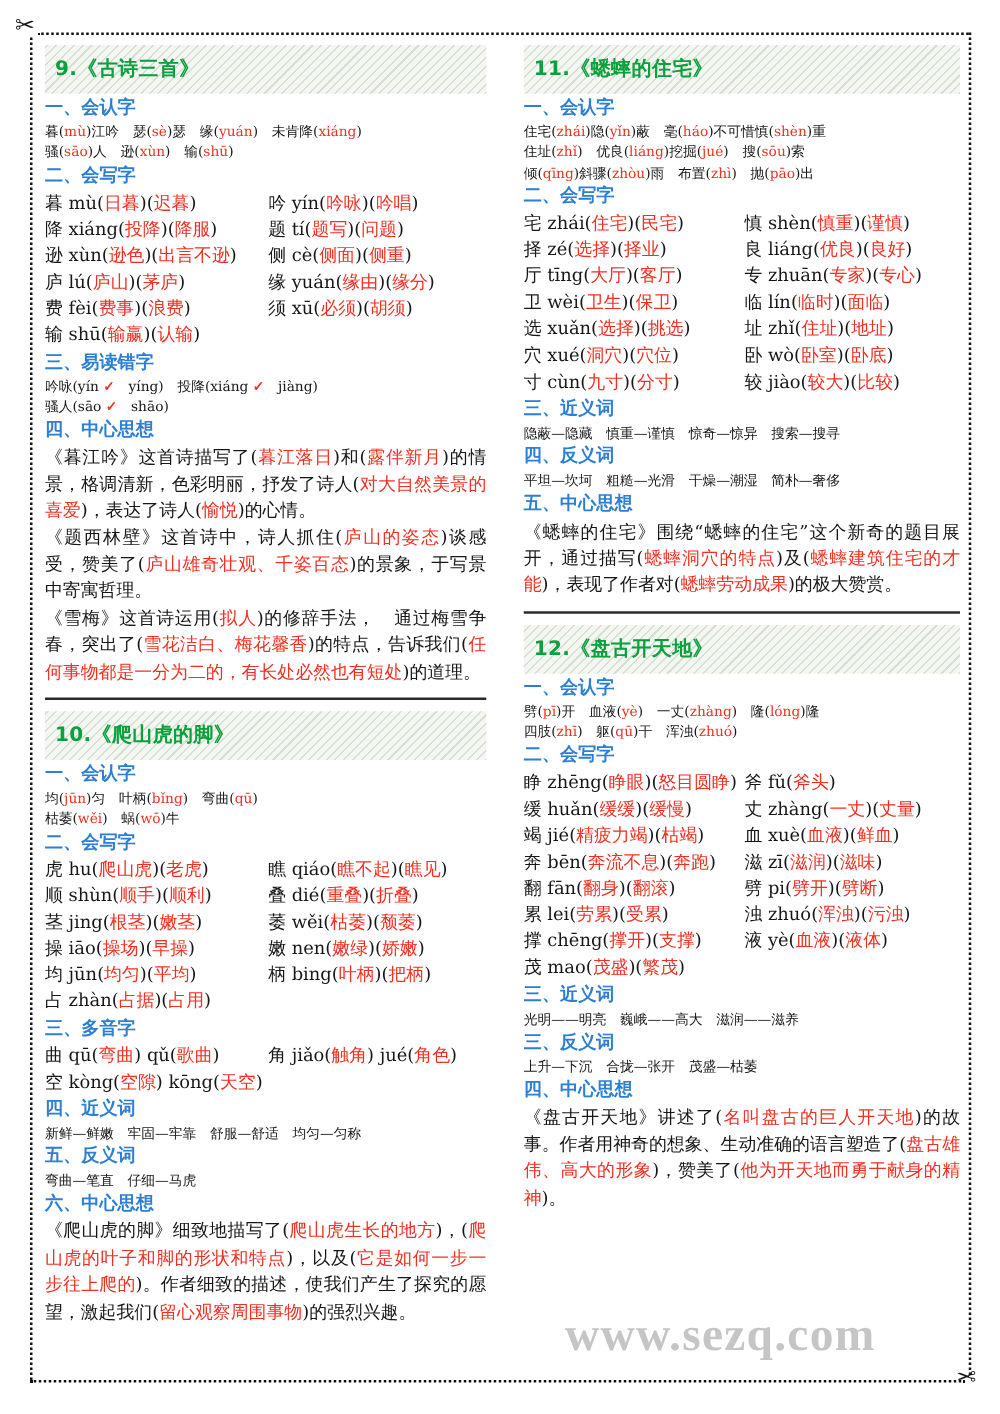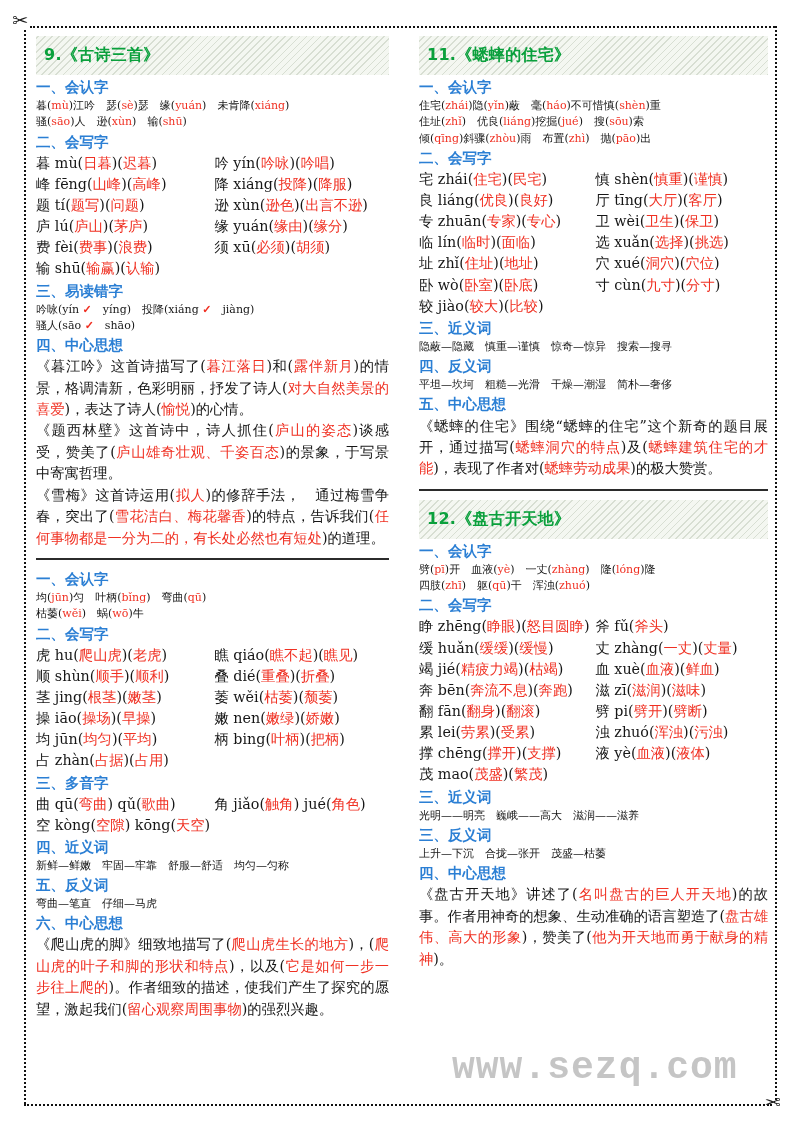--- a/index.html
+++ b/index.html
@@ -99,21 +99,21 @@
     margin-bottom: 2px;
   }
 
   
   .sub-head {
     color: #2b7fd4;
     font-weight: bold;
     font-size: 14.5px;
     line-height: 1.45;
     margin: 1px 0 0 0;
-    font-family: Liberation Sans, sans-serif;
+    font-family: Liberation Mono, monospace;
   }
 
   
   .line {
     font-size: 11px;
     line-height: 1.48;
     color: #161616;
     white-space: nowrap;
   }
   .para {
@@ -140,21 +140,21 @@
     line-height: 1.48;
     white-space: nowrap;
     color: #161616;
   }
 
   
   #watermark {
     position: absolute;
     left: 452px;
     top: 1046px;
-    font-family: Liberation Mono, monospace;
+    font-family: Liberation Serif, serif;
     font-size: 38px;
     font-weight: bold;
     color: rgba(110,110,110,0.40);
     letter-spacing: 1px;
     pointer-events: none;
     white-space: nowrap;
   }
 </style>
 </head>
 <body>
@@ -176,24 +176,24 @@
           <div class="section">
             <div class="sub-head">一、会认字</div>
             <div class="line"><span class="blk">暮(</span><span class="red">mù</span><span class="blk">)江吟</span>　<span class="blk">瑟(</span><span class="red">sè</span><span class="blk">)瑟</span>　<span class="blk">缘(</span><span class="red">yuán</span><span class="blk">)</span>　<span class="blk">未肯降(</span><span class="red">xiáng</span><span class="blk">)</span></div>
             <div class="line"><span class="blk">骚(</span><span class="red">sāo</span><span class="blk">)人</span>　<span class="blk">逊(</span><span class="red">xùn</span><span class="blk">)</span>　<span class="blk">输(</span><span class="red">shū</span><span class="blk">)</span></div>
           </div>
           <div class="section">
             <div class="sub-head">二、会写字</div>
             <div class="grid2">
               <div class="cell"><span class="blk">暮 </span><span class="blk">mù</span><span class="blk">(</span><span class="red">日暮</span><span class="blk">)</span><span class="blk">(</span><span class="red">迟暮</span><span class="blk">)</span></div>
               <div class="cell"><span class="blk">吟 </span><span class="blk">yín</span><span class="blk">(</span><span class="red">吟咏</span><span class="blk">)</span><span class="blk">(</span><span class="red">吟唱</span><span class="blk">)</span></div>
-              <div class="cell"><span class="blk">峰 </span><span class="blk">fēng</span><span class="blk">(</span><span class="red">山峰</span><span class="blk">)</span><span class="blk">(</span><span class="red">高峰</span><span class="blk">)</span></div>
               <div class="cell"><span class="blk">降 </span><span class="blk">xiáng</span><span class="blk">(</span><span class="red">投降</span><span class="blk">)</span><span class="blk">(</span><span class="red">降服</span><span class="blk">)</span></div>
               <div class="cell"><span class="blk">题 </span><span class="blk">tí</span><span class="blk">(</span><span class="red">题写</span><span class="blk">)</span><span class="blk">(</span><span class="red">问题</span><span class="blk">)</span></div>
               <div class="cell"><span class="blk">逊 </span><span class="blk">xùn</span><span class="blk">(</span><span class="red">逊色</span><span class="blk">)</span><span class="blk">(</span><span class="red">出言不逊</span><span class="blk">)</span></div>
+              <div class="cell"><span class="blk">侧 </span><span class="blk">cè</span><span class="blk">(</span><span class="red">侧面</span><span class="blk">)</span><span class="blk">(</span><span class="red">侧重</span><span class="blk">)</span></div>
               <div class="cell"><span class="blk">庐 </span><span class="blk">lú</span><span class="blk">(</span><span class="red">庐山</span><span class="blk">)</span><span class="blk">(</span><span class="red">茅庐</span><span class="blk">)</span></div>
               <div class="cell"><span class="blk">缘 </span><span class="blk">yuán</span><span class="blk">(</span><span class="red">缘由</span><span class="blk">)</span><span class="blk">(</span><span class="red">缘分</span><span class="blk">)</span></div>
               <div class="cell"><span class="blk">费 </span><span class="blk">fèi</span><span class="blk">(</span><span class="red">费事</span><span class="blk">)</span><span class="blk">(</span><span class="red">浪费</span><span class="blk">)</span></div>
               <div class="cell"><span class="blk">须 </span><span class="blk">xū</span><span class="blk">(</span><span class="red">必须</span><span class="blk">)</span><span class="blk">(</span><span class="red">胡须</span><span class="blk">)</span></div>
               <div class="cell"><span class="blk">输 </span><span class="blk">shū</span><span class="blk">(</span><span class="red">输赢</span><span class="blk">)</span><span class="blk">(</span><span class="red">认输</span><span class="blk">)</span></div>
             </div>
           </div>
           <div class="section">
             <div class="sub-head">三、易读错字</div>
             <div class="line"><span class="blk">吟咏(yín </span><span class="chk">✓</span><span class="blk">　yíng)　投降(xiáng </span><span class="chk">✓</span><span class="blk">　jiàng)</span></div>
@@ -201,20 +201,21 @@
           </div>
           <div class="section">
             <div class="sub-head">四、中心思想</div>
             <div class="para"><span class="blk">《暮江吟》这首诗描写了(</span><span class="red">暮江落日</span><span class="blk">)和(</span><span class="red">露伴新月</span><span class="blk">)的情景，格调清新，色彩明丽，抒发了诗人(</span><span class="red">对大自然美景的喜爱</span><span class="blk">)，表达了诗人(</span><span class="red">愉悦</span><span class="blk">)的心情。</span></div>
             <div class="para"><span class="blk">《题西林壁》这首诗中，诗人抓住(</span><span class="red">庐山的姿态</span><span class="blk">)谈感受，赞美了(</span><span class="red">庐山雄奇壮观、千姿百态</span><span class="blk">)的景象，于写景中寄寓哲理。</span></div>
             <div class="para"><span class="blk">《雪梅》这首诗运用(</span><span class="red">拟人</span><span class="blk">)的修辞手法，　通过梅雪争春，突出了(</span><span class="red">雪花洁白、梅花馨香</span><span class="blk">)的特点，告诉我们(</span><span class="red">任何事物都是一分为二的，有长处必然也有短处</span><span class="blk">)的道理。</span></div>
           </div>
         </div>
         <hr class="lesson-rule">
         <div class="lesson">
+          <div class="lesson-title">10.《爬山虎的脚》</div>
           <div class="section">
             <div class="sub-head">一、会认字</div>
             <div class="line"><span class="blk">均(</span><span class="red">jūn</span><span class="blk">)匀</span>　<span class="blk">叶柄(</span><span class="red">bǐng</span><span class="blk">)</span>　<span class="blk">弯曲(</span><span class="red">qū</span><span class="blk">)</span></div>
             <div class="line"><span class="blk">枯萎(</span><span class="red">wěi</span><span class="blk">)</span>　<span class="blk">蜗(</span><span class="red">wō</span><span class="blk">)牛</span></div>
           </div>
           <div class="section">
             <div class="sub-head">二、会写字</div>
             <div class="grid2">
               <div class="cell"><span class="blk">虎 </span><span class="blk">hu</span><span class="blk">(</span><span class="red">爬山虎</span><span class="blk">)</span><span class="blk">(</span><span class="red">老虎</span><span class="blk">)</span></div>
               <div class="cell"><span class="blk">瞧 </span><span class="blk">qiáo</span><span class="blk">(</span><span class="red">瞧不起</span><span class="blk">)</span><span class="blk">(</span><span class="red">瞧见</span><span class="blk">)</span></div>
@@ -260,20 +261,21 @@
             <div class="sub-head">一、会认字</div>
             <div class="line"><span class="blk">住宅(</span><span class="red">zhái</span><span class="blk">)隐(</span><span class="red">yǐn</span><span class="blk">)蔽</span>　<span class="blk">毫(</span><span class="red">háo</span><span class="blk">)不可惜慎(</span><span class="red">shèn</span><span class="blk">)重</span></div>
             <div class="line"><span class="blk">住址(</span><span class="red">zhǐ</span><span class="blk">)</span>　<span class="blk">优良(</span><span class="red">liáng</span><span class="blk">)挖掘(</span><span class="red">jué</span><span class="blk">)</span>　<span class="blk">搜(</span><span class="red">sōu</span><span class="blk">)索</span></div>
             <div class="line"><span class="blk">倾(</span><span class="red">qīng</span><span class="blk">)斜骤(</span><span class="red">zhòu</span><span class="blk">)雨</span>　<span class="blk">布置(</span><span class="red">zhì</span><span class="blk">)</span>　<span class="blk">抛(</span><span class="red">pāo</span><span class="blk">)出</span></div>
           </div>
           <div class="section">
             <div class="sub-head">二、会写字</div>
             <div class="grid2">
               <div class="cell"><span class="blk">宅 </span><span class="blk">zhái</span><span class="blk">(</span><span class="red">住宅</span><span class="blk">)</span><span class="blk">(</span><span class="red">民宅</span><span class="blk">)</span></div>
               <div class="cell"><span class="blk">慎 </span><span class="blk">shèn</span><span class="blk">(</span><span class="red">慎重</span><span class="blk">)</span><span class="blk">(</span><span class="red">谨慎</span><span class="blk">)</span></div>
+              <div class="cell"><span class="blk">择 </span><span class="blk">zé</span><span class="blk">(</span><span class="red">选择</span><span class="blk">)</span><span class="blk">(</span><span class="red">择业</span><span class="blk">)</span></div>
               <div class="cell"><span class="blk">良 </span><span class="blk">liáng</span><span class="blk">(</span><span class="red">优良</span><span class="blk">)</span><span class="blk">(</span><span class="red">良好</span><span class="blk">)</span></div>
               <div class="cell"><span class="blk">厅 </span><span class="blk">tīng</span><span class="blk">(</span><span class="red">大厅</span><span class="blk">)</span><span class="blk">(</span><span class="red">客厅</span><span class="blk">)</span></div>
               <div class="cell"><span class="blk">专 </span><span class="blk">zhuān</span><span class="blk">(</span><span class="red">专家</span><span class="blk">)</span><span class="blk">(</span><span class="red">专心</span><span class="blk">)</span></div>
               <div class="cell"><span class="blk">卫 </span><span class="blk">wèi</span><span class="blk">(</span><span class="red">卫生</span><span class="blk">)</span><span class="blk">(</span><span class="red">保卫</span><span class="blk">)</span></div>
               <div class="cell"><span class="blk">临 </span><span class="blk">lín</span><span class="blk">(</span><span class="red">临时</span><span class="blk">)</span><span class="blk">(</span><span class="red">面临</span><span class="blk">)</span></div>
               <div class="cell"><span class="blk">选 </span><span class="blk">xuǎn</span><span class="blk">(</span><span class="red">选择</span><span class="blk">)</span><span class="blk">(</span><span class="red">挑选</span><span class="blk">)</span></div>
               <div class="cell"><span class="blk">址 </span><span class="blk">zhǐ</span><span class="blk">(</span><span class="red">住址</span><span class="blk">)</span><span class="blk">(</span><span class="red">地址</span><span class="blk">)</span></div>
               <div class="cell"><span class="blk">穴 </span><span class="blk">xué</span><span class="blk">(</span><span class="red">洞穴</span><span class="blk">)</span><span class="blk">(</span><span class="red">穴位</span><span class="blk">)</span></div>
               <div class="cell"><span class="blk">卧 </span><span class="blk">wò</span><span class="blk">(</span><span class="red">卧室</span><span class="blk">)</span><span class="blk">(</span><span class="red">卧底</span><span class="blk">)</span></div>
               <div class="cell"><span class="blk">寸 </span><span class="blk">cùn</span><span class="blk">(</span><span class="red">九寸</span><span class="blk">)</span><span class="blk">(</span><span class="red">分寸</span><span class="blk">)</span></div>

